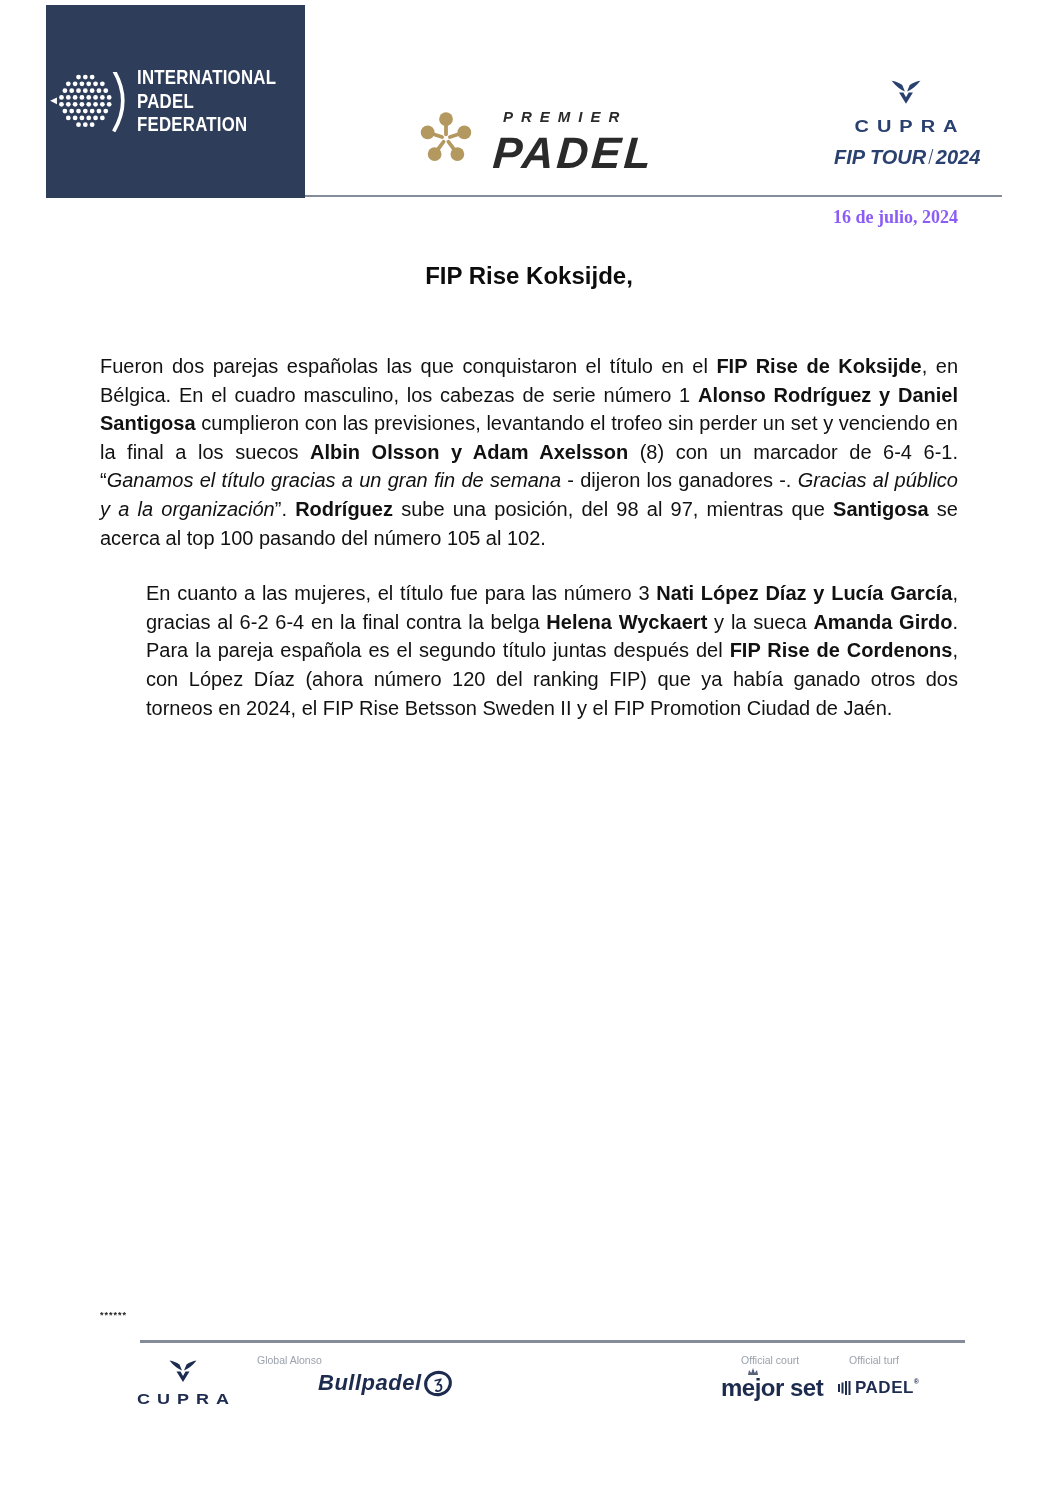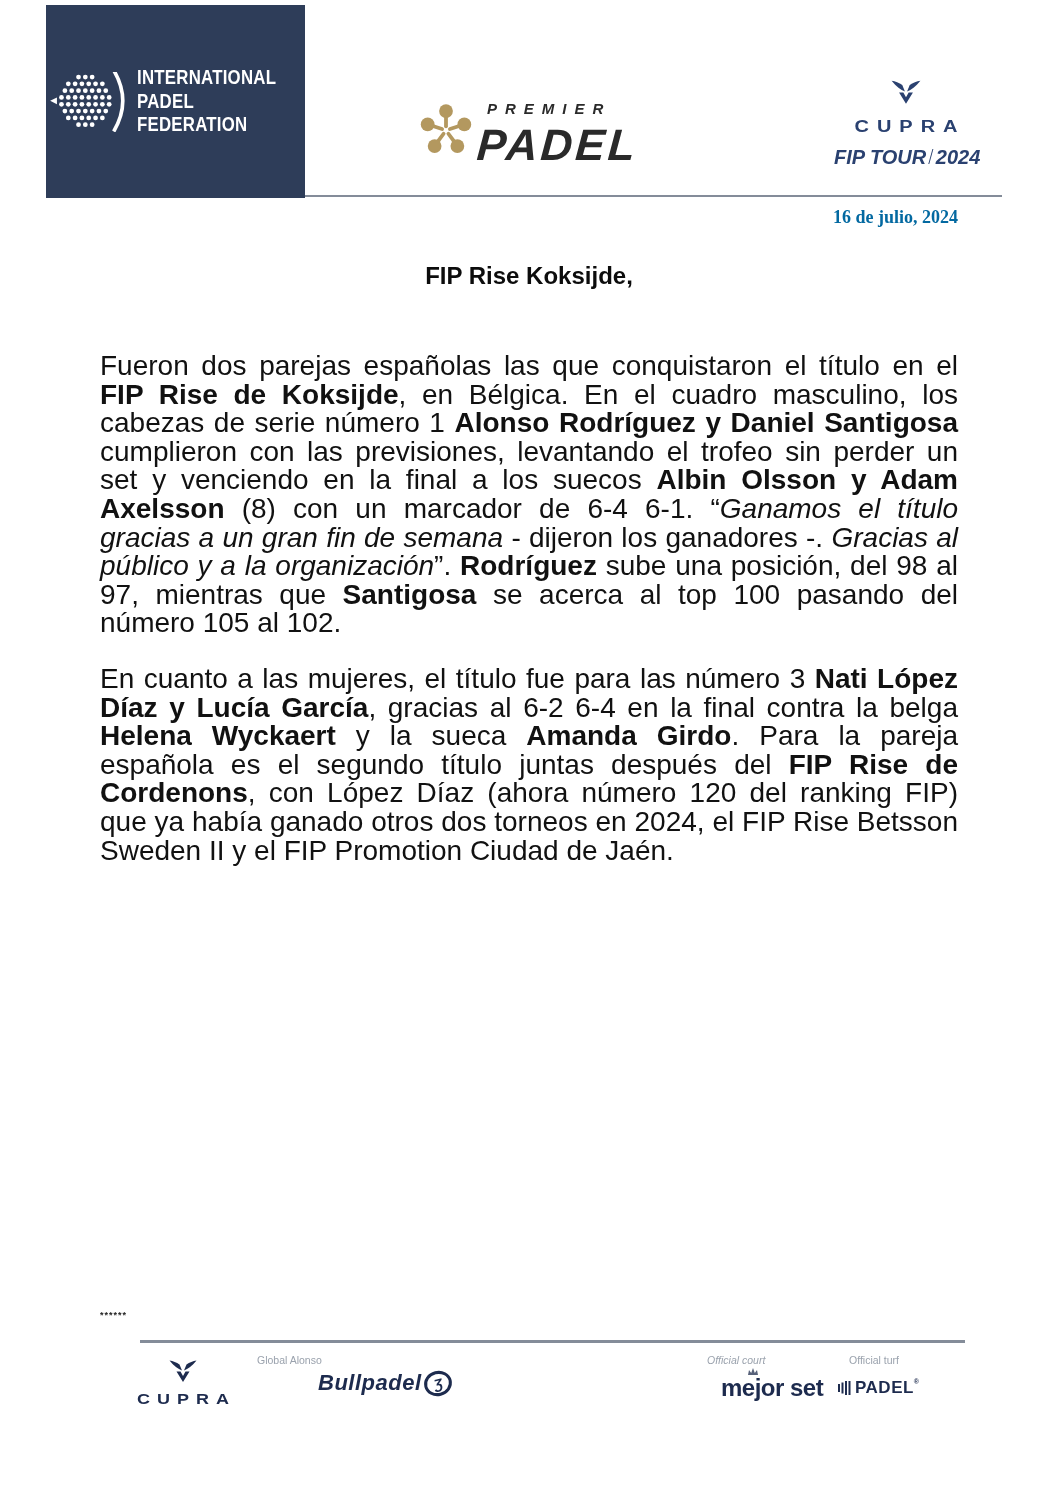--- a/index.html
+++ b/index.html
@@ -15,21 +15,21 @@
     background:var(--line_gray); z-index:1;
   }
   .ipf-box {
     position:absolute; left:46px; top:5px; width:259px; height:193px;
     background:var(--navy_box); z-index:2;
     display:flex; align-items:center; justify-content:center; gap:4px;
   }
   .ipf-text { color:#ffffff; font-weight:bold; font-size:20px; line-height:1.18;
     letter-spacing:.3px; transform:scaleX(.84); transform-origin:left center; }
   .premier {
-    position:absolute; left:415px; top:98px; display:flex; align-items:flex-start; gap:0;
+    position:absolute; left:415px; top:106px; display:flex; align-items:flex-start; gap:16px;
   }
   .premier-textcol { display:flex; flex-direction:column; }
   .premier-top {
     font-size:15px; font-weight:bold; font-style:italic; letter-spacing:8px;
     color:var(--ink_dark); margin:2px 0 6px 10px;
   }
   .premier-word {
     font-size:44px; font-weight:bold; font-style:italic; line-height:1;
     color:var(--ink_dark); letter-spacing:3px; transform:skewX(-4deg);
   }
@@ -40,46 +40,46 @@
   .cupra-word { font-size:20px; font-weight:bold; letter-spacing:8px;
     margin-top:7px; padding-left:8px; transform:scaleY(.82); }
   .fip-tour { font-size:20px; font-weight:bold; font-style:italic; margin-top:8px;
     white-space:nowrap; }
   .fip-tour .divider { font-weight:normal; padding:0 2px; display:inline-block;
     transform:scaleX(.6); }
 
   
   .date {
     position:absolute; top:207px; right:100px;
-    font-family:"Liberation Serif", serif; font-weight:bold; font-size:18px; color:#0369a1;
+    font-family:"Liberation Serif", serif; font-weight:bold; font-size:18px; color:#8b5cf6;
   }
   .doc-title {
     position:absolute; top:261px; left:0; width:100%; text-align:center;
     font-size:24px; font-weight:bold; line-height:30px; color:#0c0c0c;
   }
   .content {
     position:absolute; top:352px; left:100px; width:858px;
-    font-size:28px; line-height:28.6px; text-align:justify; color:#111111;
+    font-size:20px; line-height:28.6px; text-align:justify; color:#111111;
   }
   .content p { margin:0; }
-  .content p + p { margin-top:27px; }
+  .content p + p { margin-top:27px;margin-left:46px; }
 
   .footnote-marker {
     position:absolute; left:100px; top:1310px; font-size:9px; font-weight:bold;
     letter-spacing:1px; color:#222222;
   }
 
   
   .footer-line {
     position:absolute; left:140px; top:1340px; width:825px; height:3px;
     background:var(--line_gray);
   }
   .f-label { position:absolute; font-size:10.5px; color:var(--label_gray); }
   .lbl-global { left:257px; top:1354px; }
-  .lbl-court  { left:707px; top:1354px;font-style:italic; }
+  .lbl-court  { left:741px; top:1354px; }
   .lbl-turf   { left:849px; top:1354px; }
 
   .f-cupra { position:absolute; left:127px; top:1360px; width:112px; text-align:center;
     color:var(--footer_navy); }
   .f-cupra-word { font-size:18px; font-weight:bold; letter-spacing:7px;
     padding-left:7px; margin-top:3px; transform:scaleY(.85); }
 
   .f-bullpadel { position:absolute; left:318px; top:1370px; display:flex;
     align-items:center; color:var(--footer_navy); }
   .f-bullpadel-word { font-size:22px; font-weight:bold; font-style:italic;

